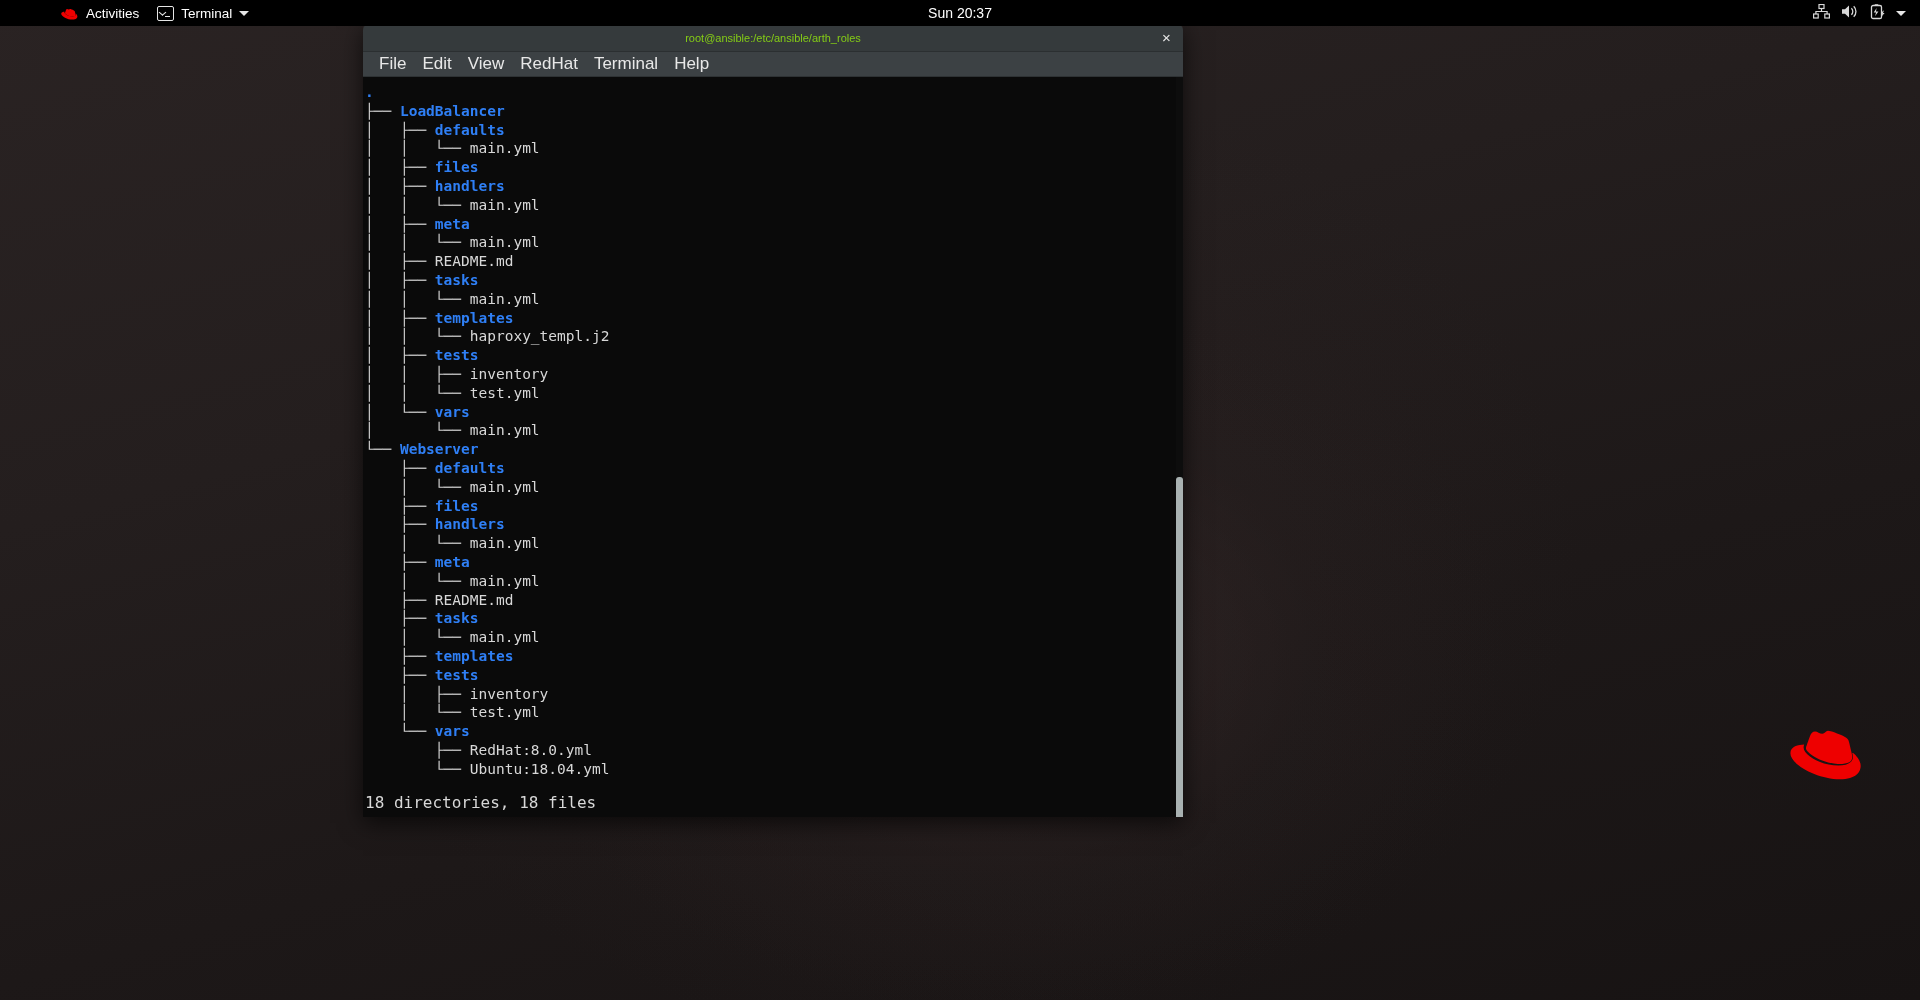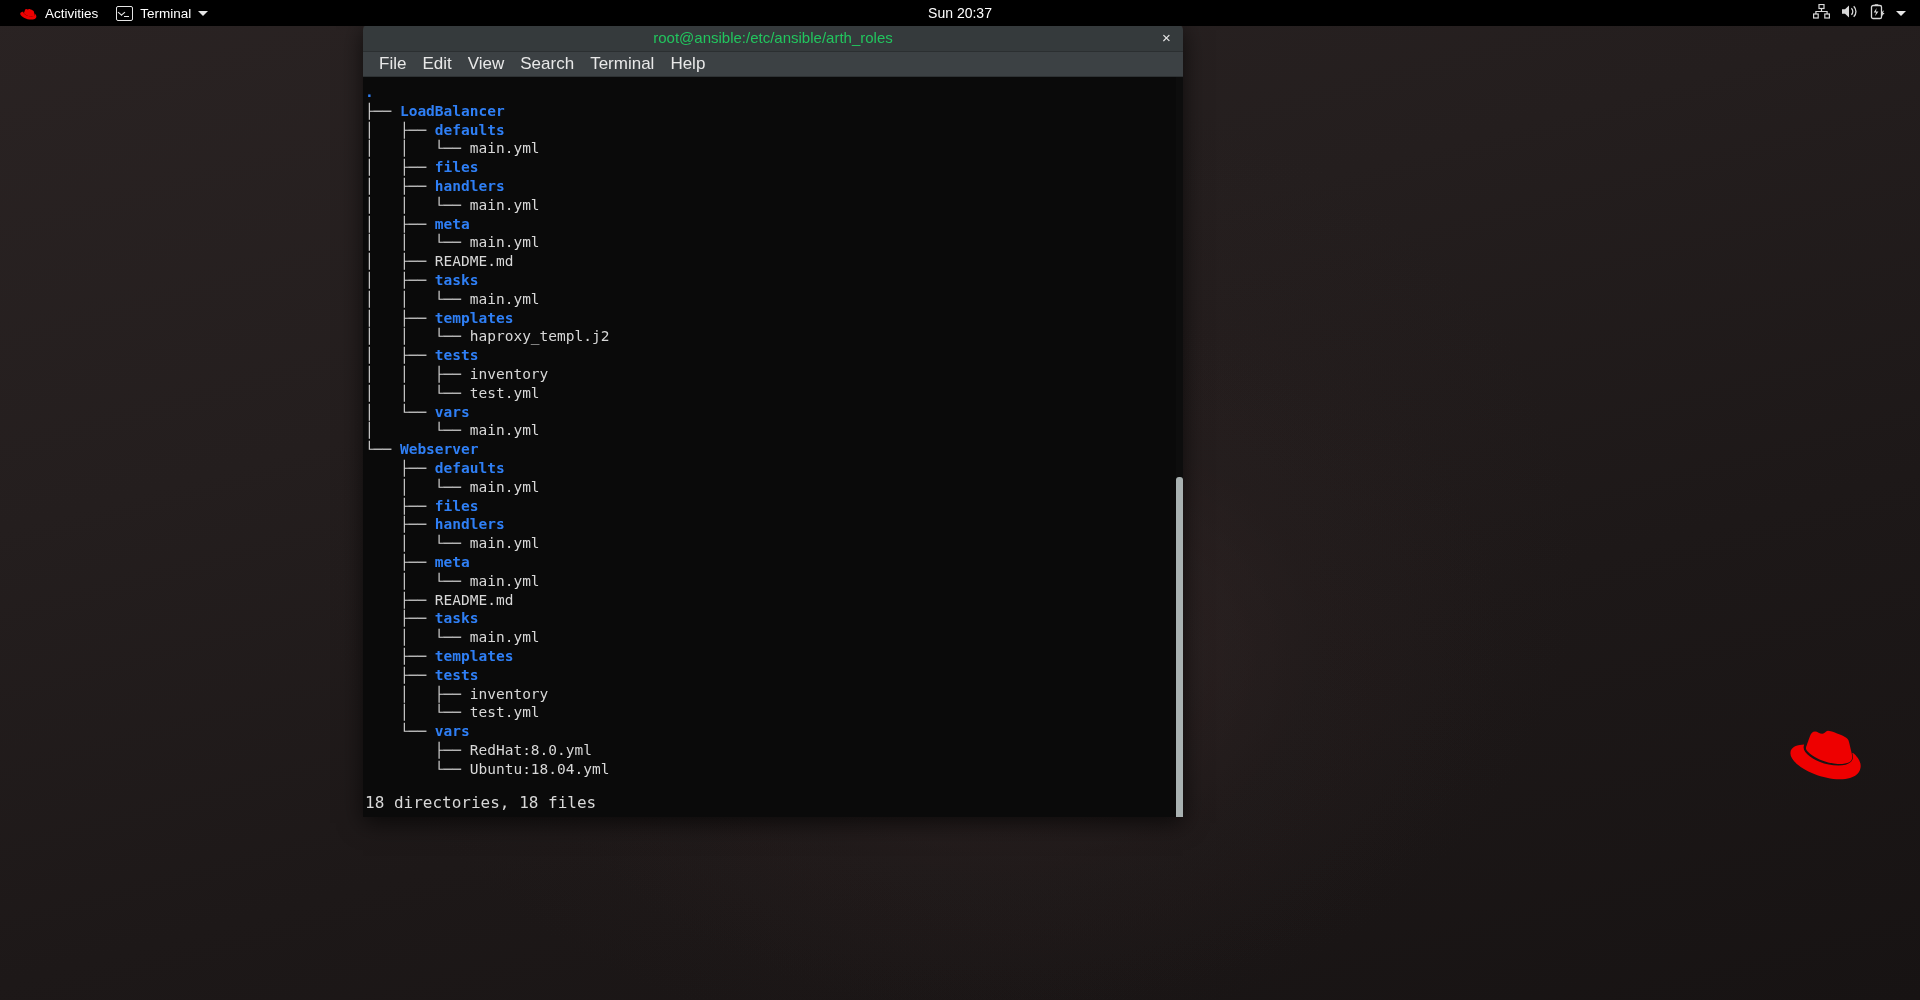--- a/index.html
+++ b/index.html
@@ -50,20 +50,21 @@
     color: #ffffff;
     font-size: 13.5px;
     z-index: 50;
   }
   .panel-left {
     display: flex;
     align-items: center;
     height: 26px;
     padding-left: 10px;
     gap: 0px;
+    margin-left: 41px;
   }
   .panel-btn {
     display: flex;
     align-items: center;
     gap: 7px;
     height: 26px;
     padding: 0 9px;
     color: #ffffff;
     cursor: default;
   }
@@ -137,22 +138,22 @@
     border-bottom: 1px solid #2b2f31;
     display: flex;
     align-items: center;
     justify-content: center;
     position: relative;
     color: #f2f2f2;
     font-size: 12.5px;
   }
   #titlebar .title-text {
     font-family: "Liberation Sans", sans-serif;
-    font-size: 15px;
-    color: #22c55e;
+    font-size: 11px;
+    color: #84cc16;
   }
   #close-button {
     position: absolute;
     right: 7px;
     top: 4px;
     width: 19px;
     height: 19px;
     border-radius: 50%;
     display: flex;
     align-items: center;
@@ -322,21 +323,21 @@
 
     <div id="titlebar">
       <span class="title-text">root@ansible:/etc/ansible/arth_roles</span>
       <div id="close-button">×</div>
     </div>
 
     <div id="menubar">
       <div class="menu-item">File</div>
       <div class="menu-item">Edit</div>
       <div class="menu-item">View</div>
-      <div class="menu-item">Search</div>
+      <div class="menu-item">RedHat</div>
       <div class="menu-item">Terminal</div>
       <div class="menu-item">Help</div>
     </div>
 
     <div id="terminal-body">
       <div id="term-content"><div class="line"><span class="branch"></span><span class="dirname">.</span></div><div class="line"><span class="branch">├── </span><span class="dirname">LoadBalancer</span></div><div class="line"><span class="branch">│   ├── </span><span class="dirname">defaults</span></div><div class="line"><span class="branch">│   │   └── </span><span class="filename">main.yml</span></div><div class="line"><span class="branch">│   ├── </span><span class="dirname">files</span></div><div class="line"><span class="branch">│   ├── </span><span class="dirname">handlers</span></div><div class="line"><span class="branch">│   │   └── </span><span class="filename">main.yml</span></div><div class="line"><span class="branch">│   ├── </span><span class="dirname">meta</span></div><div class="line"><span class="branch">│   │   └── </span><span class="filename">main.yml</span></div><div class="line"><span class="branch">│   ├── </span><span class="filename">README.md</span></div><div class="line"><span class="branch">│   ├── </span><span class="dirname">tasks</span></div><div class="line"><span class="branch">│   │   └── </span><span class="filename">main.yml</span></div><div class="line"><span class="branch">│   ├── </span><span class="dirname">templates</span></div><div class="line"><span class="branch">│   │   └── </span><span class="filename">haproxy_templ.j2</span></div><div class="line"><span class="branch">│   ├── </span><span class="dirname">tests</span></div><div class="line"><span class="branch">│   │   ├── </span><span class="filename">inventory</span></div><div class="line"><span class="branch">│   │   └── </span><span class="filename">test.yml</span></div><div class="line"><span class="branch">│   └── </span><span class="dirname">vars</span></div><div class="line"><span class="branch">│       └── </span><span class="filename">main.yml</span></div><div class="line"><span class="branch">└── </span><span class="dirname">Webserver</span></div><div class="line"><span class="branch">    ├── </span><span class="dirname">defaults</span></div><div class="line"><span class="branch">    │   └── </span><span class="filename">main.yml</span></div><div class="line"><span class="branch">    ├── </span><span class="dirname">files</span></div><div class="line"><span class="branch">    ├── </span><span class="dirname">handlers</span></div><div class="line"><span class="branch">    │   └── </span><span class="filename">main.yml</span></div><div class="line"><span class="branch">    ├── </span><span class="dirname">meta</span></div><div class="line"><span class="branch">    │   └── </span><span class="filename">main.yml</span></div><div class="line"><span class="branch">    ├── </span><span class="filename">README.md</span></div><div class="line"><span class="branch">    ├── </span><span class="dirname">tasks</span></div><div class="line"><span class="branch">    │   └── </span><span class="filename">main.yml</span></div><div class="line"><span class="branch">    ├── </span><span class="dirname">templates</span></div><div class="line"><span class="branch">    ├── </span><span class="dirname">tests</span></div><div class="line"><span class="branch">    │   ├── </span><span class="filename">inventory</span></div><div class="line"><span class="branch">    │   └── </span><span class="filename">test.yml</span></div><div class="line"><span class="branch">    └── </span><span class="dirname">vars</span></div><div class="line"><span class="branch">        ├── </span><span class="filename">RedHat:8.0.yml</span></div><div class="line"><span class="branch">        └── </span><span class="filename">Ubuntu:18.04.yml</span></div></div>
       <div id="summary-line">18 directories, 18 files</div>
       <div id="term-scrollbar">
         <div id="term-scroll-thumb"></div>
       </div>

